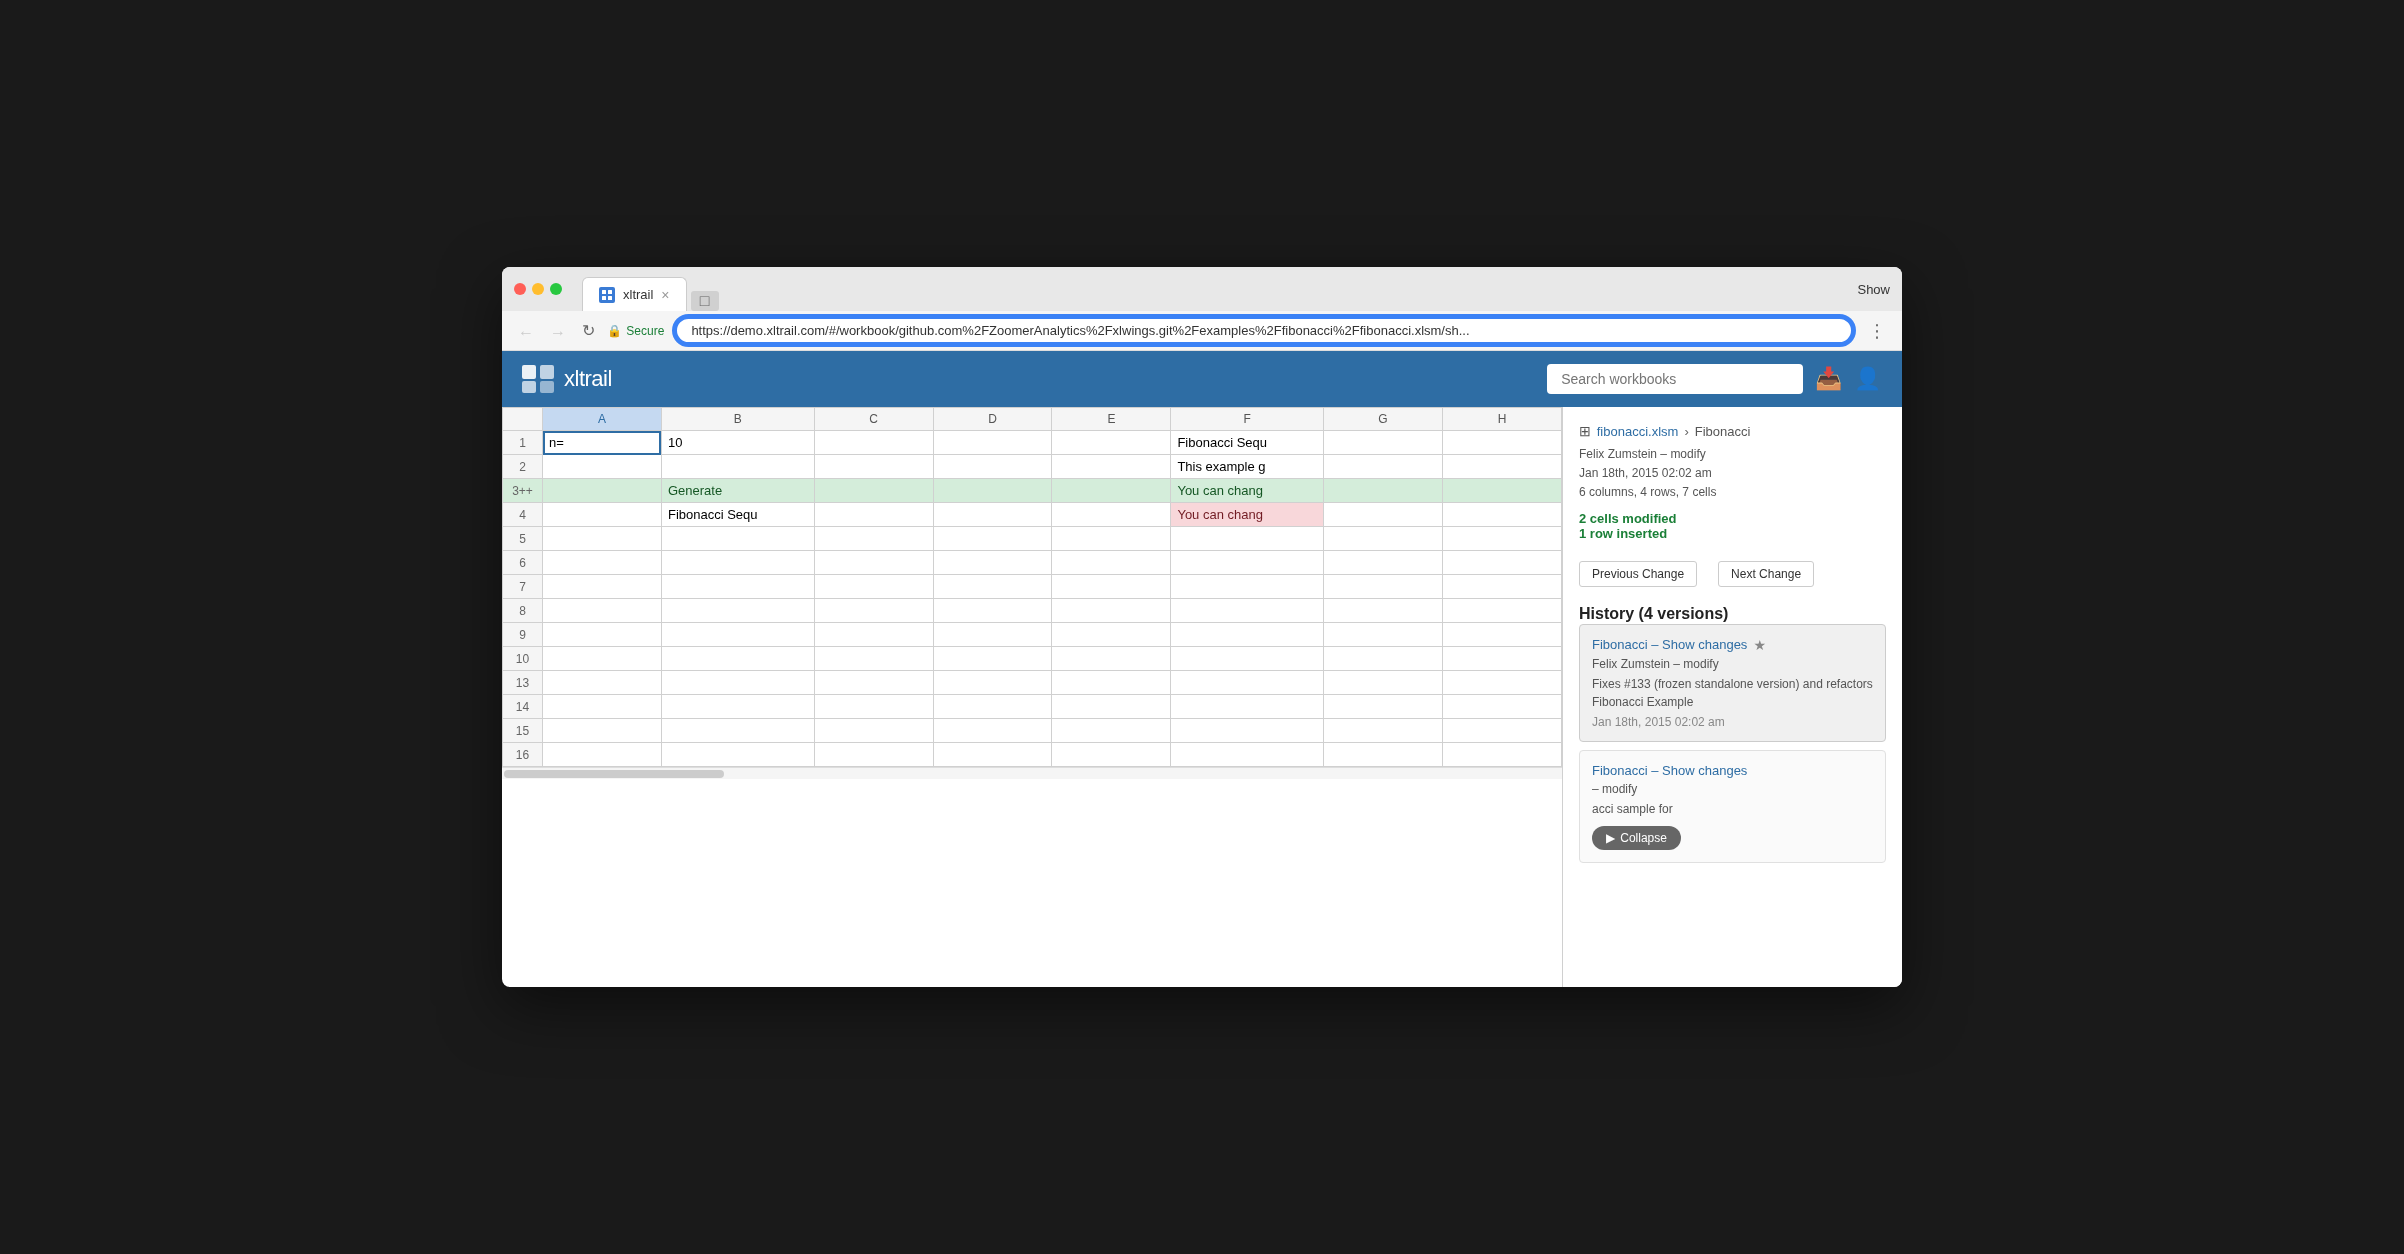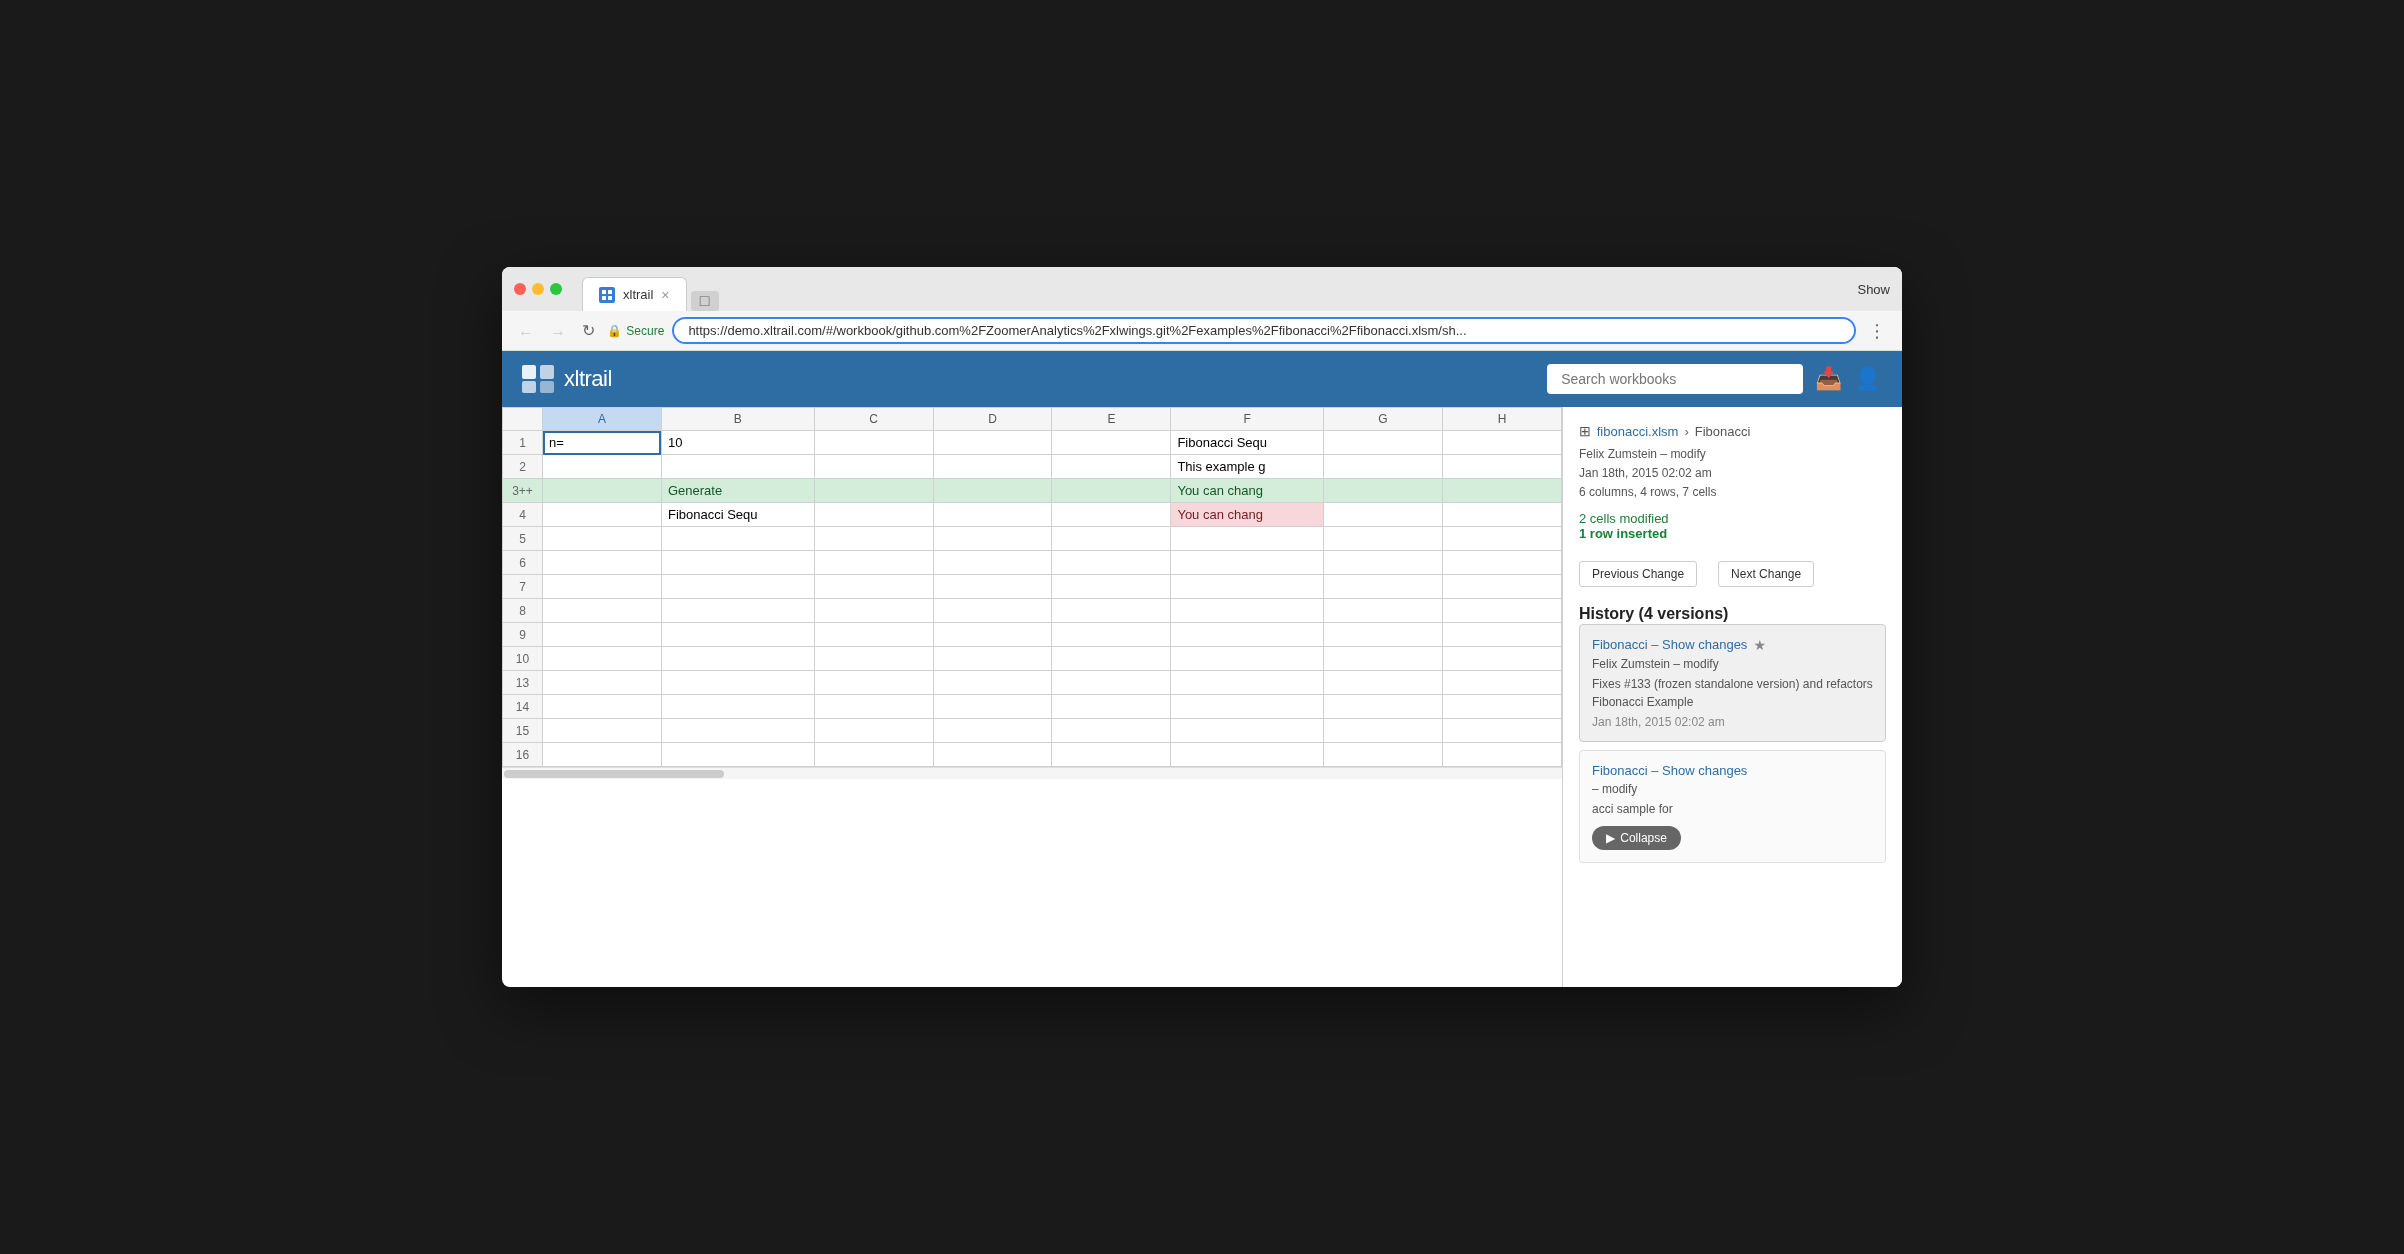--- a/index.html
+++ b/index.html
@@ -122,21 +122,21 @@
     .secure-badge {
       display: flex;
       align-items: center;
       gap: 4px;
       color: #1a7f37;
       font-size: 12px;
     }
     .url-bar {
       flex: 1;
       background: #fff;
-      border: 2px solid #3b82f6;
+      border: 5px solid #3b82f6;
       border-radius: 20px;
       padding: 4px 14px;
       font-size: 13px;
       color: #333;
       outline: none;
     }
     .menu-btn {
       color: #666;
       font-size: 18px;
       cursor: pointer;
@@ -307,21 +307,21 @@
       font-size: 12px;
       color: #555;
       line-height: 1.6;
       margin-bottom: 8px;
     }
     .change-summary {
       margin-bottom: 14px;
     }
     .cells-modified {
       color: #1a7f37;
-      font-weight: 400;
+      font-weight: 700;
       font-size: 13px;
     }
     .row-inserted {
       color: #1a7f37;
       font-weight: 600;
       font-size: 13px;
     }
     .change-nav {
       display: flex;
       gap: 21px;

